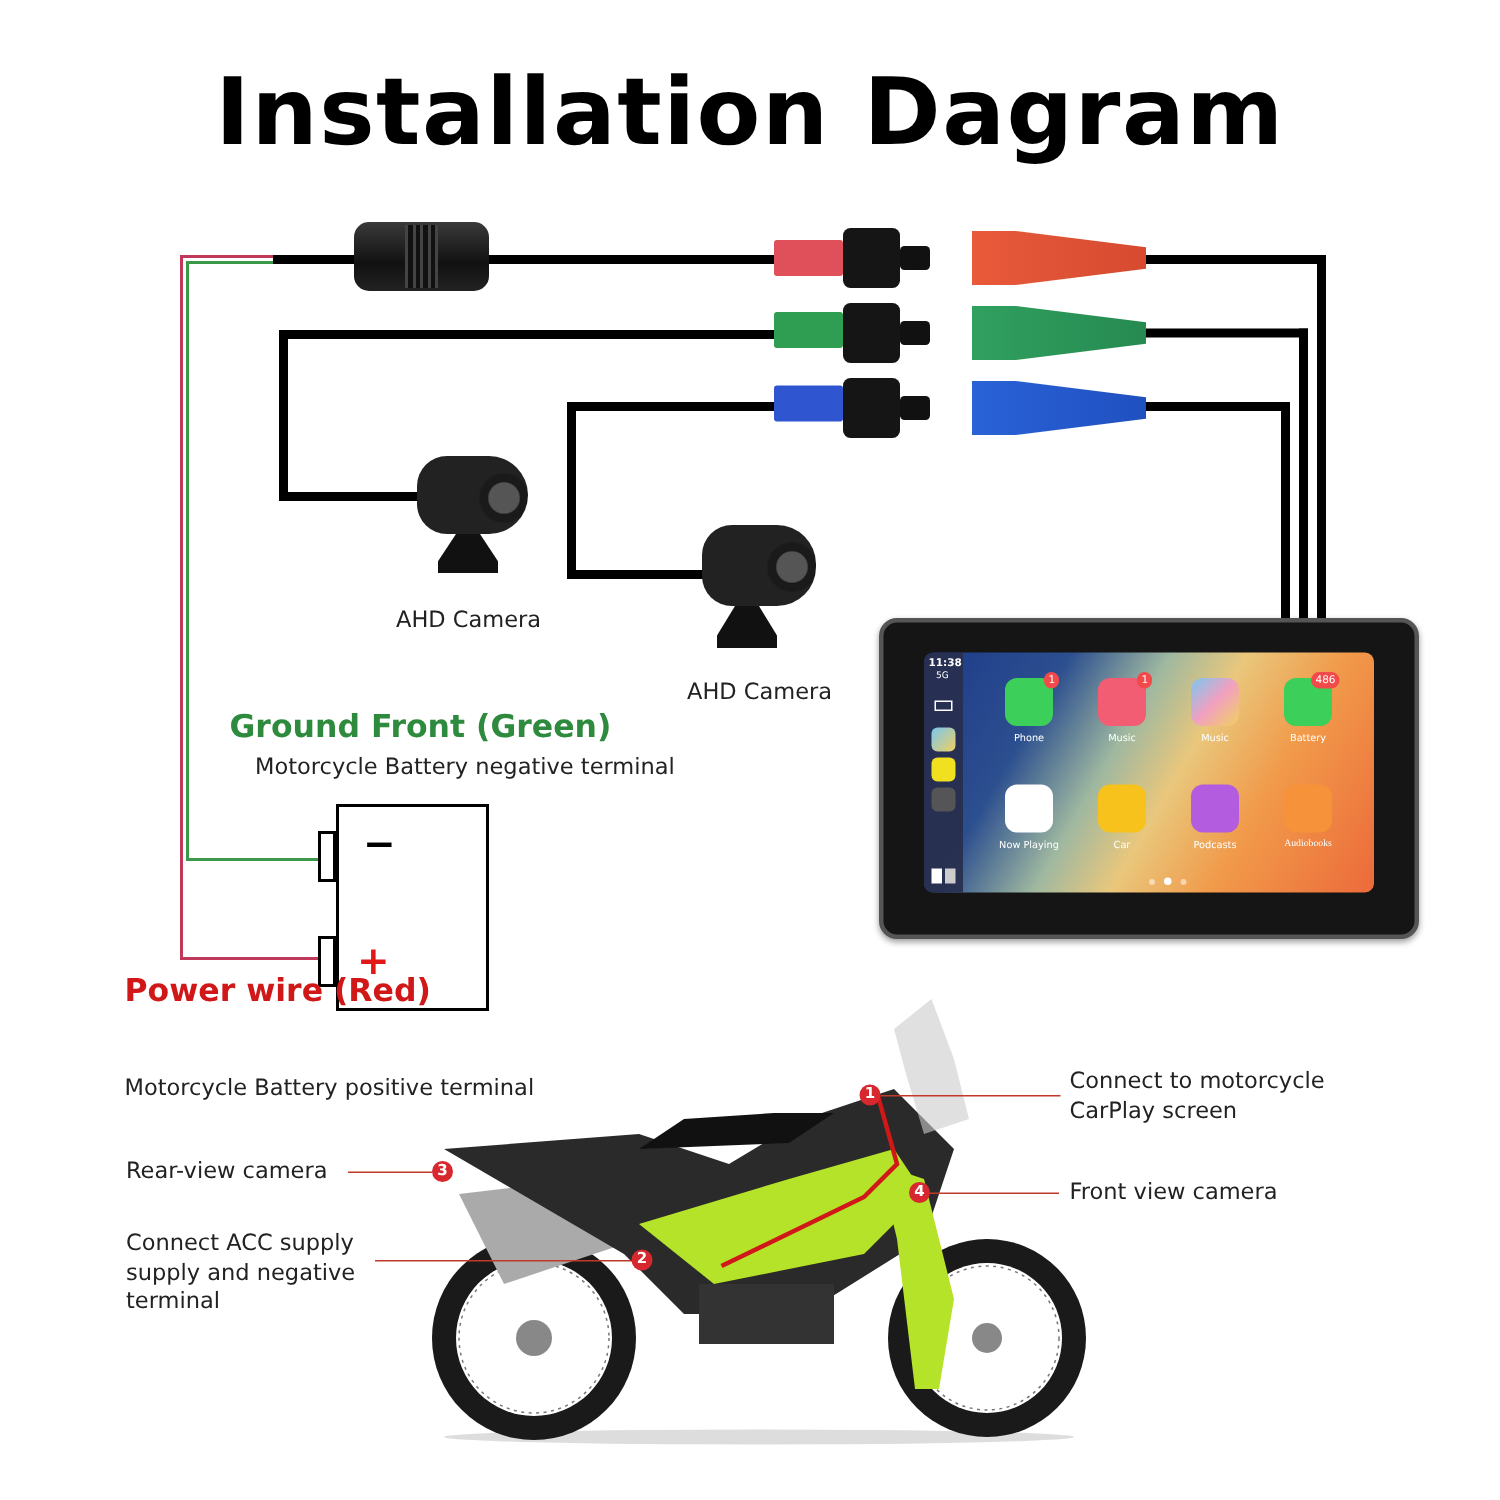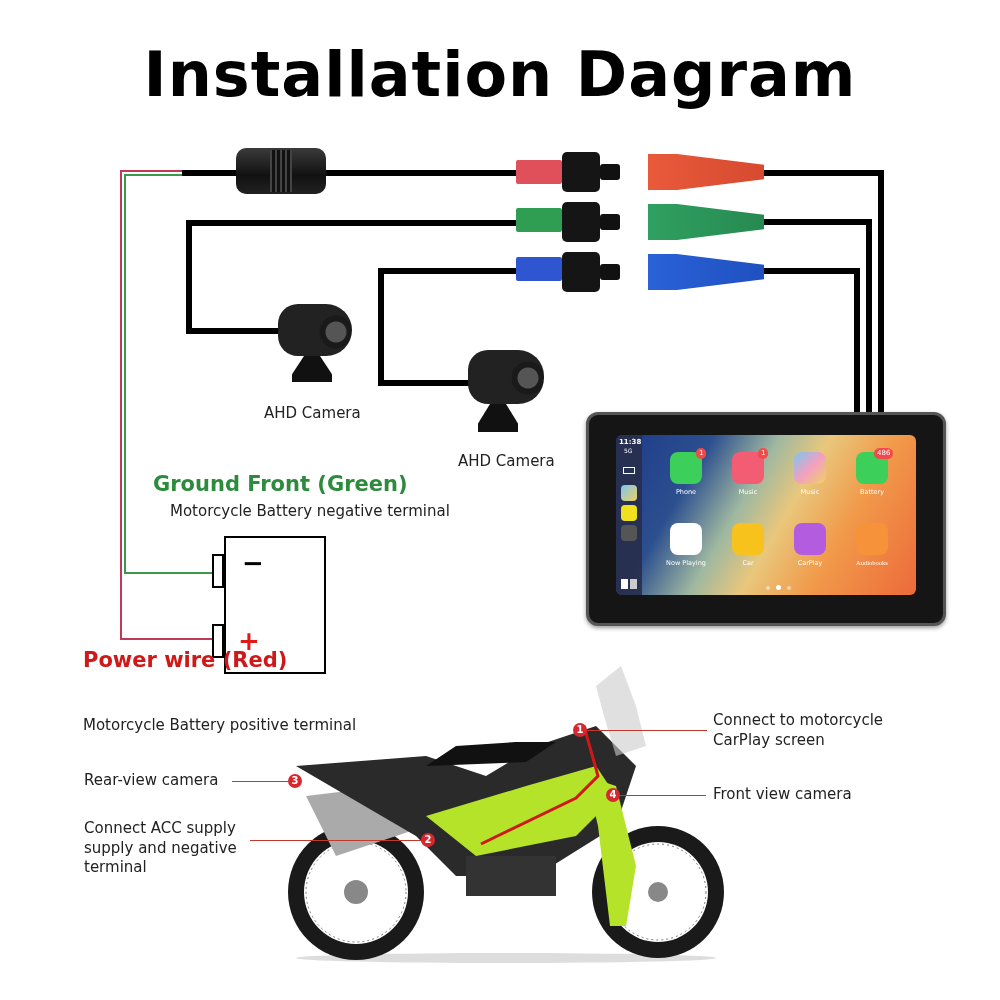--- a/index.html
+++ b/index.html
@@ -122,21 +122,21 @@
   <div class="badge" style="left:258px;top:13px;">486</div>
   <div class="app-lbl" style="left:226px;top:53px;">Battery</div>
 
   <div class="app" style="left:54px;top:88px;background:#fff;"></div>
   <div class="app-lbl" style="left:40px;top:124px;">Now Playing</div>
 
   <div class="app" style="left:116px;top:88px;background:#f7c21b;"></div>
   <div class="app-lbl" style="left:102px;top:124px;">Car</div>
 
   <div class="app" style="left:178px;top:88px;background:#b45ce0;"></div>
-  <div class="app-lbl" style="left:164px;top:124px;">CarPlay</div>
+  <div class="app-lbl" style="left:164px;top:124px;">Podcasts</div>
 
   <div class="app" style="left:240px;top:88px;background:#f5923a;"></div>
   <div class="app-lbl" style="left:226px;top:124px;font-family:Liberation Serif, serif;">Audiobooks</div>
 
   <div style="position:absolute;left:150px;top:151px;width:4px;height:4px;border-radius:50%;background:rgba(255,255,255,.5);"></div>
   <div style="position:absolute;left:160px;top:150px;width:5px;height:5px;border-radius:50%;background:#fff;"></div>
   <div style="position:absolute;left:171px;top:151px;width:4px;height:4px;border-radius:50%;background:rgba(255,255,255,.5);"></div>
 </div>
 
 <div class="abs" style="left:276px;top:666px;width:460px;height:300px;">

